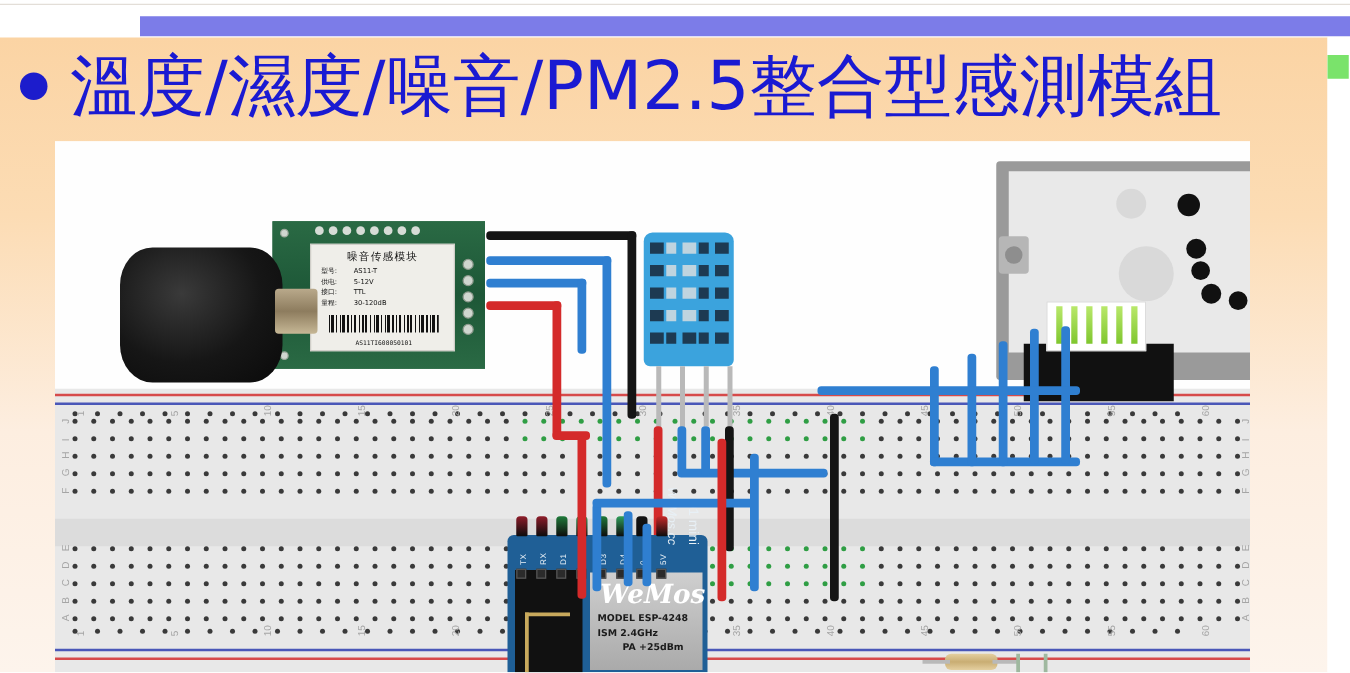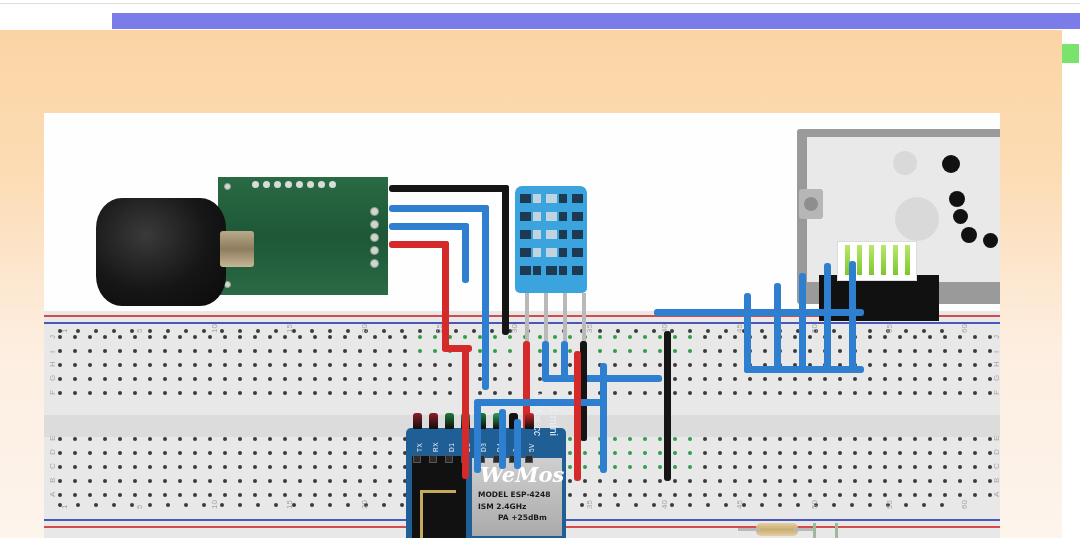--- a/index.html
+++ b/index.html
@@ -219,20 +219,24 @@
 
 <div id="slide">
 
   <div class="top-white"></div>
   <div class="top-hairline"></div>
   <div class="top-bar-blue"></div>
   <div class="bg-peach"></div>
   <div class="bg-right-white"></div>
   <div class="green-chip"></div>
 
+  <div class="title-row">
+    <div class="bullet"></div>
+    <div class="title-text">溫度/濕度/噪音/PM2.5整合型感測模組</div>
+  </div>
 
   <div class="photo">
     <div class="photo-white-top"></div>
 
     <div class="bb">
       <div class="bb-rail" style="top:4px;"></div>
       <div class="bb-rail blue" style="top:11px;"></div>
       <div class="bb-gutter" style="top:104px;"></div>
       <div class="bb-rail blue" style="top:208px;"></div>
       <div class="bb-rail" style="top:215px;"></div>
@@ -1017,20 +1021,37 @@
           <div class="bb-let" style="left: 948px; top: 172px;">B</div>
           <div class="bb-let" style="left: 4px; top: 186px;">A</div>
           <div class="bb-let" style="left: 948px; top: 186px;">A</div>
         </div>
     </div>
 
     <div class="noise-board">
       <div class="noise-board-inner"></div>
       <div class="pad" style="left:6px; top:6px;"></div>
       <div class="pad" style="left:6px; top:104px;"></div>
+      <div class="noise-label">
+        <div class="noise-label-title">噪音传感模块</div>
+        <div class="noise-spec">
+          <b>型号:</b><span>AS11-T</span>
+        </div>
+        <div class="noise-spec">
+          <b>供电:</b><span>5-12V</span>
+        </div>
+        <div class="noise-spec">
+          <b>接口:</b><span>TTL</span>
+        </div>
+        <div class="noise-spec">
+          <b>量程:</b><span>30-120dB</span>
+        </div>
+        <div class="barcode"></div>
+        <div class="barcode-num">AS11TI608050101</div>
+      </div>
       <div id="noise-hdr">
           <div style="position: absolute; left: 152px; top: 30px; width: 9px; height: 9px; background: rgb(207, 214, 207); border-radius: 50%; border: 1px solid rgb(141, 154, 141);"></div>
           <div style="position: absolute; left: 152px; top: 43px; width: 9px; height: 9px; background: rgb(207, 214, 207); border-radius: 50%; border: 1px solid rgb(141, 154, 141);"></div>
           <div style="position: absolute; left: 152px; top: 56px; width: 9px; height: 9px; background: rgb(207, 214, 207); border-radius: 50%; border: 1px solid rgb(141, 154, 141);"></div>
           <div style="position: absolute; left: 152px; top: 69px; width: 9px; height: 9px; background: rgb(207, 214, 207); border-radius: 50%; border: 1px solid rgb(141, 154, 141);"></div>
           <div style="position: absolute; left: 152px; top: 82px; width: 9px; height: 9px; background: rgb(207, 214, 207); border-radius: 50%; border: 1px solid rgb(141, 154, 141);"></div>
           <div style="position: absolute; left: 34px; top: 4px; width: 7px; height: 7px; background: rgb(214, 220, 214); border-radius: 50%;"></div>
           <div style="position: absolute; left: 45px; top: 4px; width: 7px; height: 7px; background: rgb(214, 220, 214); border-radius: 50%;"></div>
           <div style="position: absolute; left: 56px; top: 4px; width: 7px; height: 7px; background: rgb(214, 220, 214); border-radius: 50%;"></div>
           <div style="position: absolute; left: 67px; top: 4px; width: 7px; height: 7px; background: rgb(214, 220, 214); border-radius: 50%;"></div>

